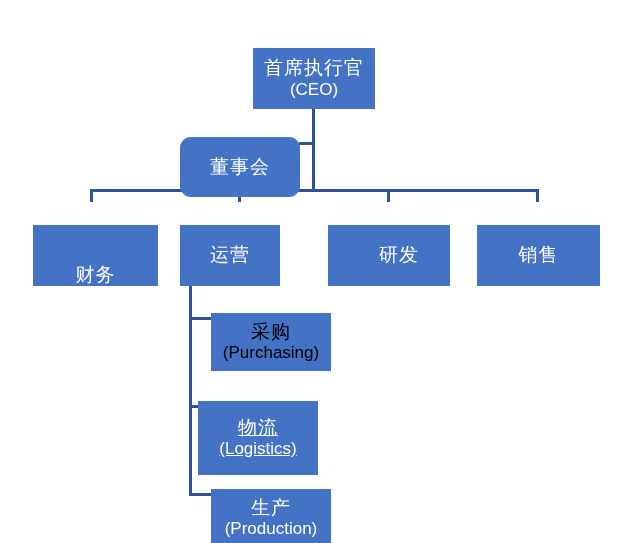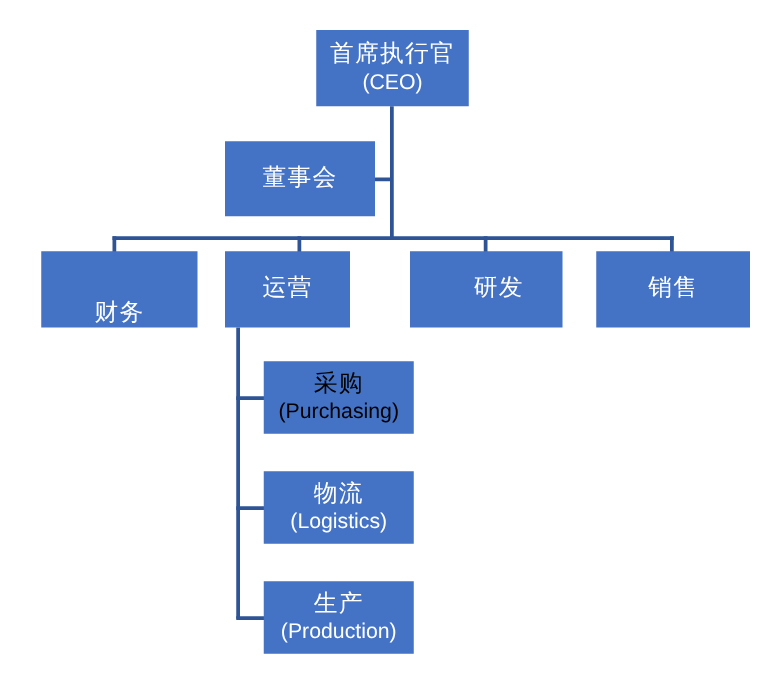--- a/index.html
+++ b/index.html
@@ -19,20 +19,21 @@
     position: absolute;
     background: #4472C4;
     color: #ffffff;
     display: flex;
     flex-direction: column;
     align-items: center;
     justify-content: center;
     text-align: center;
     line-height: 1.18;
     box-sizing: border-box;
+    margin-top: 24px;
   }
   .node .cn {
     font-size: 19px;
     letter-spacing: 1px;
     white-space: nowrap;
   }
   .node .en {
     font-size: 17px;
     white-space: nowrap;
   }
@@ -66,21 +67,21 @@
   <div class="conn v" style="left:189px; top:262px; height:233px;"></div>
   <div class="conn h" style="left:189px; top:317px; width:23px;"></div>
   <div class="conn h" style="left:189px; top:405px; width:23px;"></div>
   <div class="conn h" style="left:189px; top:493px; width:23px;"></div>
 
   <div class="node" style="left:253px; top:24px; width:122px; height:61px;">
     <span class="cn">首席执行官</span>
     <span class="en">(CEO)</span>
   </div>
 
-  <div class="node" style="left:180px; top:113px; width:120px; height:60px;">
+  <div class="node" style="left:180px; top:113px; width:120px; height:60px;border-radius:11px;">
     <span class="cn">董事会</span>
   </div>
 
   <div class="node" style="left:33px; top:201px; width:125px; height:61px;justify-content:flex-end;">
     <span class="cn">财务</span>
   </div>
 
   <div class="node" style="left:180px; top:201px; width:100px; height:61px;">
     <span class="cn">运营</span>
   </div>
@@ -91,21 +92,21 @@
 
   <div class="node" style="left:477px; top:201px; width:123px; height:61px;">
     <span class="cn">销售</span>
   </div>
 
   <div class="node highlight" style="left:211px; top:289px; width:120px; height:58px;">
     <span class="cn">采购</span>
     <span class="en">(Purchasing)</span>
   </div>
 
-  <div class="node" style="left:211px; top:377px; width:120px; height:58px;">
+  <div class="node" style="left:198px; top:377px; width:120px; height:74px;text-decoration:underline;">
     <span class="cn">物流</span>
     <span class="en">(Logistics)</span>
   </div>
 
   <div class="node" style="left:211px; top:465px; width:120px; height:58px;">
     <span class="cn">生产</span>
     <span class="en">(Production)</span>
   </div>
 
 </div>

